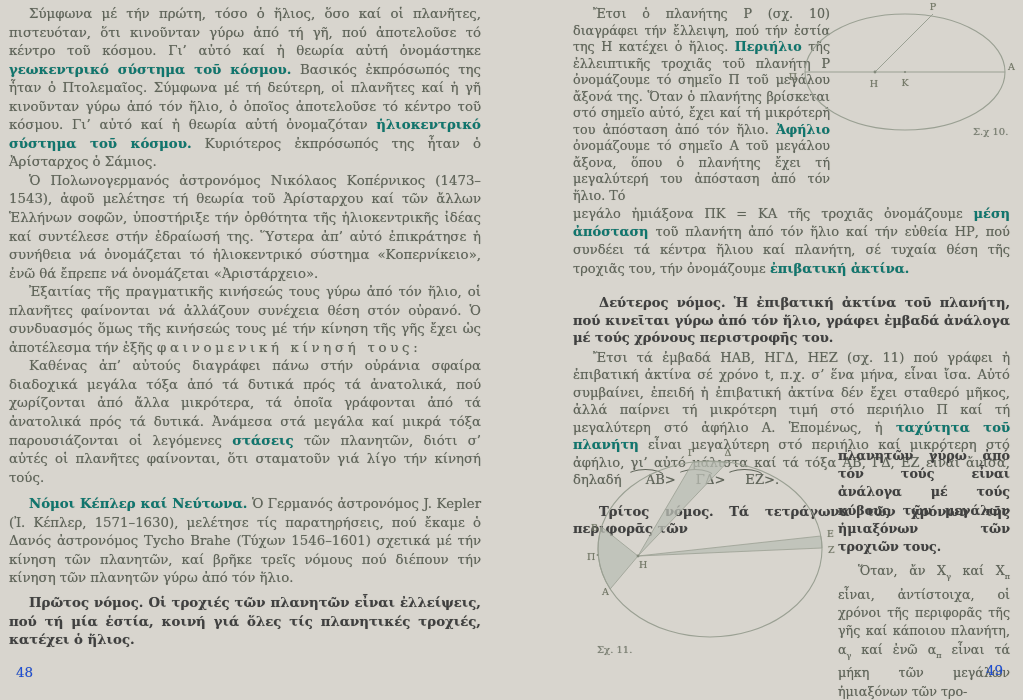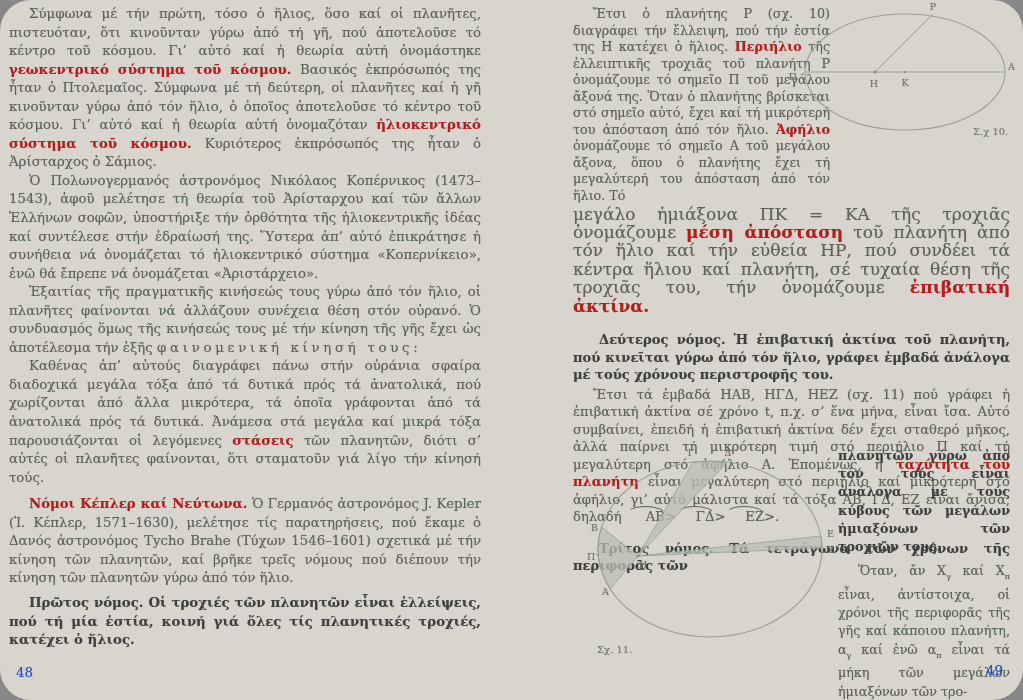--- a/index.html
+++ b/index.html
@@ -7,45 +7,44 @@
     position:relative;width:1023px;height:700px;overflow:hidden;
     font-family:"DejaVu Serif","Liberation Serif",serif;
     background:
       linear-gradient(180deg, rgba(130,127,120,.18) 0, rgba(130,127,120,0) 10px),
       linear-gradient(0deg, rgba(100,97,90,.30) 0, rgba(100,97,90,0) 14px),
       linear-gradient(90deg,
         #aeaba4 0px,#ccc9c2 7px,#d2cfc8 20px,#d3d0c9 300px,#cbc8c1 470px,
         #d2d0ca 503px,#e6e5e1 520px,#eeedе9 540px,#ecebe7 552px,#e2e0da 568px,
         #dcdad4 600px,#d9d7d1 820px,#dddbd5 990px,#eae9e5 1010px,#f2f1ee 1023px);
     background-color:#d8d5ce;
-    border-radius:31px;
   }
   .page{position:absolute;top:0;height:700px;color:#5f6459;
         text-shadow:0 0 .7px rgba(95,100,89,.55);}
   #left-page{left:0;width:506px;}
   #right-page{left:565px;width:458px;}
 
   .textblock{position:absolute;text-align:justify;}
   #left-text{left:9px;top:5px;width:472px;font-size:13.3px;line-height:18.55px;}
   #right-text{left:8px;top:6px;width:437px;font-size:13.1px;line-height:17.5px;}
   #rp-col1{width:257px;font-size:12.7px;line-height:16.55px;}
   #rp-col2{position:absolute;left:273px;top:447px;width:172px;
            font-size:12.7px;line-height:18.2px;text-align:justify;}
 
   .para{margin:0;text-indent:20px;}
   .para.noind{text-indent:0;}
   .para.ind26{text-indent:26px;}
   .para.bold{font-weight:700;color:#404040;}
-  .para.sm{font-size:17px;line-height:18.4px;}
+  .para.sm{font-size:13px;line-height:18.4px;}
   .para.mt2{margin-top:2px;}
   .para.mt6{margin-top:6px;}
   .para.mt8{margin-top:8px;}
   .para.mt14{margin-top:14px;}
   .para.mt16{margin-top:16px;}
-  .run.b{font-weight:700;color:#b91c1c;}
+  .run.b{font-weight:700;color:#0f766e;}
   .run.sp{letter-spacing:.28em;}
   .run.arc{position:relative;display:inline-block;}
   .run.arc::before{content:"";position:absolute;left:1px;right:1px;top:-2px;height:5px;
     border:1px solid transparent;border-top-color:currentColor;
     border-radius:50% 50% 0 0 / 95% 95% 0 0;}
   sub.run{font-size:8px;}
 
   .pagenum{position:absolute;font-size:13.5px;color:#1d4ed8;}
   #pagenum-left{left:16px;top:664px;}
   #pagenum-right{left:421px;top:662px;}

